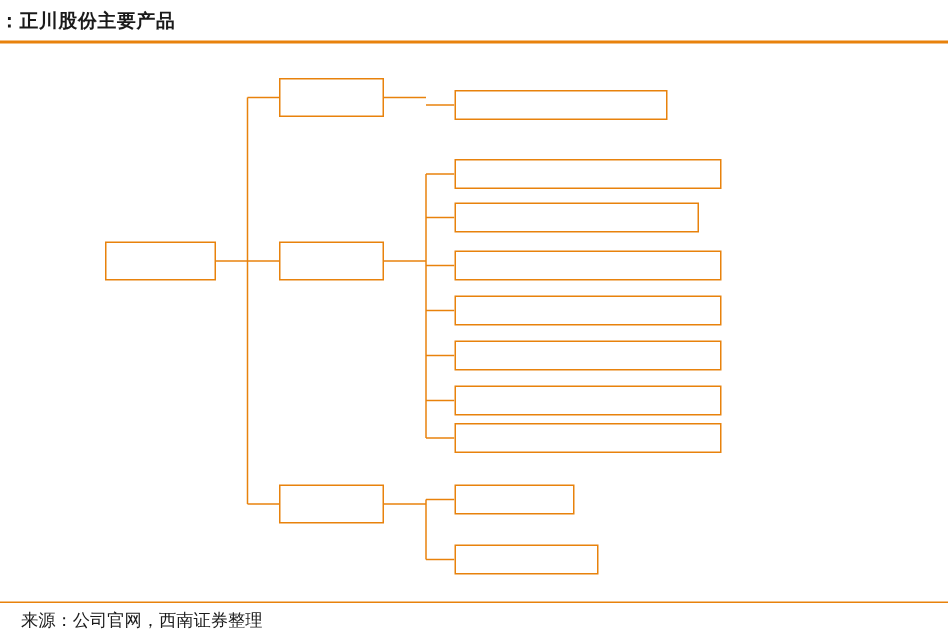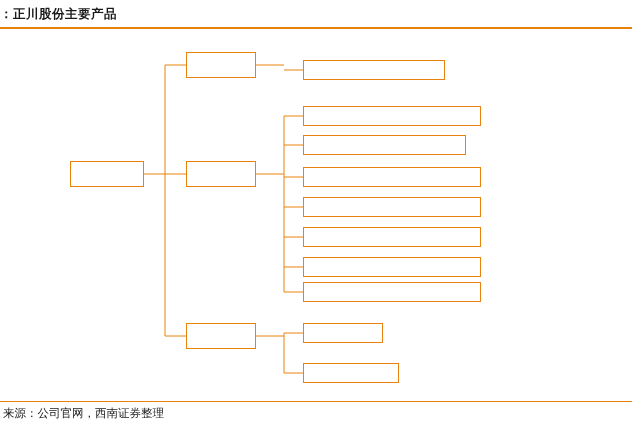--- a/index.html
+++ b/index.html
@@ -44,21 +44,21 @@
   
   .footer-rule {
     position: absolute;
     left: 0; bottom: 22px;
     width: 632px;
     height: 1px;
     background: #e8820c;
   }
   .footer-text {
     position: absolute;
-    left: 3px; bottom: 3px;
+    left: 14px; bottom: 3px;
     font-size: 11.5px;
     color: #1a1a1a;
     white-space: nowrap;
   }
 
   
   #canvas {
     position: absolute;
     left: 0; top: 26px;
     width: 632px;

